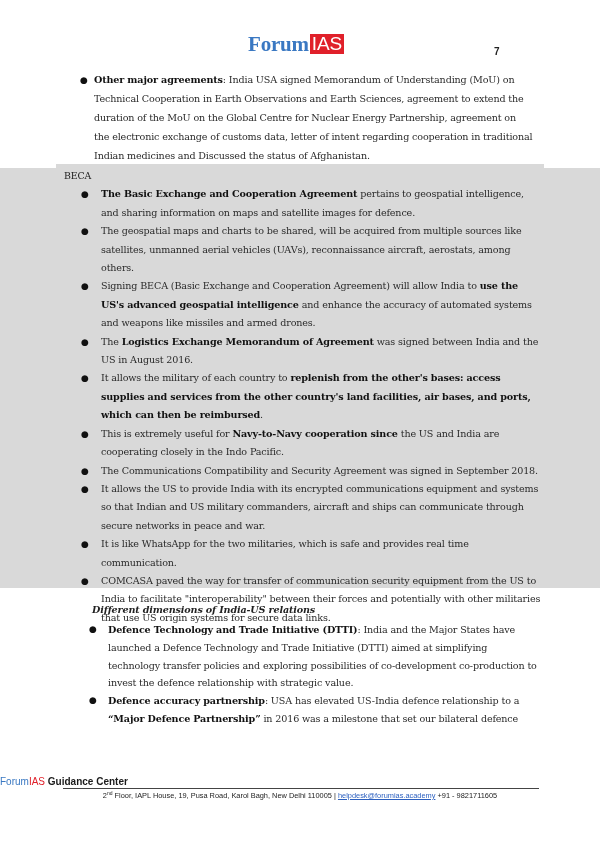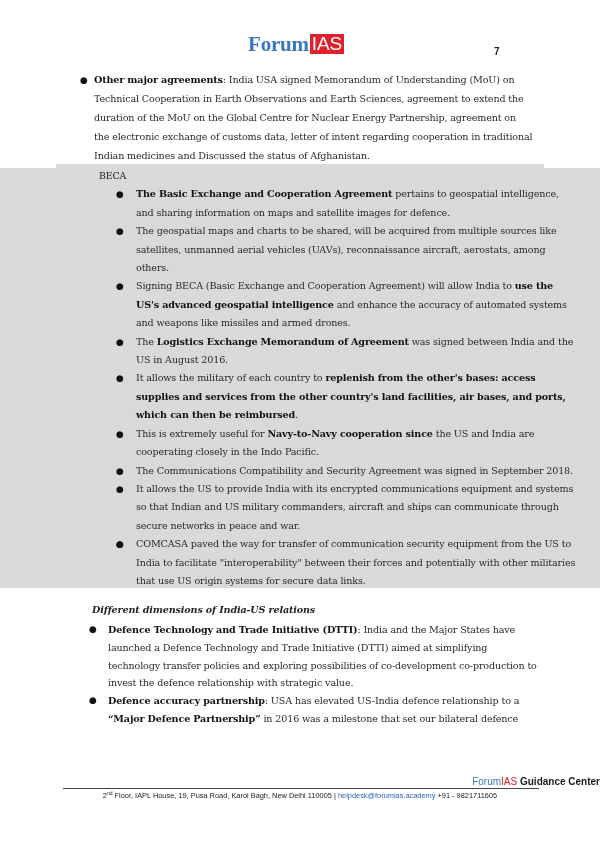--- a/index.html
+++ b/index.html
@@ -17,41 +17,41 @@
   ul.bullets { list-style: none; }
   ul.bullets li { position: relative; }
   ul.bullets li .bullet { position: absolute; font-size: 9px; color: #111; }
 
   .top-section { position: absolute; left: 94px; top: 71px; width: 440px; }
   .top-section li .bullet { left: -14px; top: 0; }
 
   .gray-box { position: absolute; left: 0; top: 168px; width: 600px; height: 420px; background: #d9d9d9; }
   .gray-box-notch { position: absolute; left: 56px; top: 164px; width: 488px; height: 5px; background: #d9d9d9; }
 
-  .box-content { position: absolute; left: 64px; top: 167px; width: 480px; margin-left: 35px; }
+  .box-content { position: absolute; left: 64px; top: 167px; width: 480px; }
   .box-heading { font-size: 9.4px; line-height: 18.4px; color: #1a1a1a; padding-left: 0; }
   .box-content ul.bullets { padding-left: 37px; }
   .box-content ul.bullets li { line-height: 18.4px; }
   .box-content ul.bullets li .bullet { left: -20px; }
 
   .lower-section { position: absolute; left: 72px; top: 601px; width: 470px; }
   .italic-heading { font-style: italic; font-weight: bold; font-size: 9.6px; line-height: 18px; color: #222; margin-left: 20px; }
   .bold-heading { font-weight: bold; font-size: 9.6px; line-height: 18px; color: #222; }
   .lower-section ul.bullets { padding-left: 36px; margin-top: 2px; }
   .lower-section ul.bullets li { line-height: 17.8px; }
   .lower-section ul.bullets li .bullet { left: -19px; }
 
-  .footer-title { position: absolute; left: 0; width: 600px; top: 776px; text-align: right; font-family: "Liberation Sans", sans-serif; font-size: 10px; }
+  .footer-title { position: absolute; left: 0; width: 600px; top: 776px; text-align: left; font-family: "Liberation Sans", sans-serif; font-size: 10px; }
   .footer-forum { color: #3a78c2; }
   .footer-ias { color: #e0202a; }
   .footer-gc { color: #1a1a1a; font-weight: bold; }
   .footer-rule { position: absolute; left: 63px; top: 788px; width: 476px; height: 1px; background: #444; }
   .footer-address { position: absolute; left: 0; width: 600px; top: 790px; text-align: center; font-family: "Liberation Sans", sans-serif; font-size: 7.4px; color: #222; white-space: nowrap; }
   .footer-address sup { font-size: 5px; }
-  .footer-link { color: #2b5fbf; }
+  .footer-link { color: #2b5fbf; text-decoration: underline; }
 </style>
 </head>
 <body>
 
 <div class="header-logo">
   <span class="logo-forum">Forum</span>
     <span class="logo-ias">IAS</span>
 </div>
 <div class="page-number">7</div>
 
@@ -74,21 +74,21 @@
       <li><span class="bullet">●</span><span>Signing BECA (Basic Exchange and Cooperation Agreement) will allow India to </span><b>use the US's advanced geospatial intelligence</b><span> and enhance the accuracy of automated systems and weapons like missiles and armed drones.</span></li>
     </ul>
     <ul class="bullets">
       <li><span class="bullet">●</span><span>The </span><b>Logistics Exchange Memorandum of Agreement</b><span> was signed between India and the US in August 2016.</span></li>
       <li><span class="bullet">●</span><span>It allows the military of each country to </span><b>replenish from the other's bases: access supplies and services from the other country's land facilities, air bases, and ports, which can then be reimbursed</b><span>.</span></li>
       <li><span class="bullet">●</span><span>This is extremely useful for </span><b>Navy-to-Navy cooperation since</b><span> the US and India are cooperating closely in the Indo  Pacific.</span></li>
     </ul>
     <ul class="bullets">
       <li><span class="bullet">●</span><span>The Communications Compatibility and Security Agreement was signed in September 2018.</span></li>
       <li><span class="bullet">●</span><span>It allows the US to provide India with its encrypted communications equipment and systems so that Indian and US military commanders, aircraft and ships can communicate through secure networks in peace and war.</span></li>
-      <li><span class="bullet">●</span></li>
+      <li><span class="bullet">●</span><span>It is like WhatsApp for the two militaries, which is safe and provides real  time communication.</span></li>
       <li><span class="bullet">●</span><span>COMCASA paved the way for transfer of communication security equipment from the US to India to facilitate "interoperability" between their forces and potentially with other militaries that use US  origin systems for secure data links.</span></li>
     </ul>
   </div>
 
 <div class="lower-section text">
   <div class="italic-heading">Different dimensions of India-US relations</div>
   <ul class="bullets" id="lower-list">
       <li><span class="bullet">●</span><b>Defence Technology and Trade Initiative (DTTI)</b><span>: India and the Major States have launched a Defence Technology and Trade Initiative (DTTI) aimed at simplifying technology transfer policies and exploring possibilities of co-development co-production to invest the defence relationship with strategic value.</span></li>
       <li><span class="bullet">●</span><b>Defence accuracy partnership</b><span>: USA has elevated US-India defence relationship to a </span><b>“Major Defence Partnership”</b><span> in 2016 was a milestone that set our bilateral defence</span></li>
     </ul>

